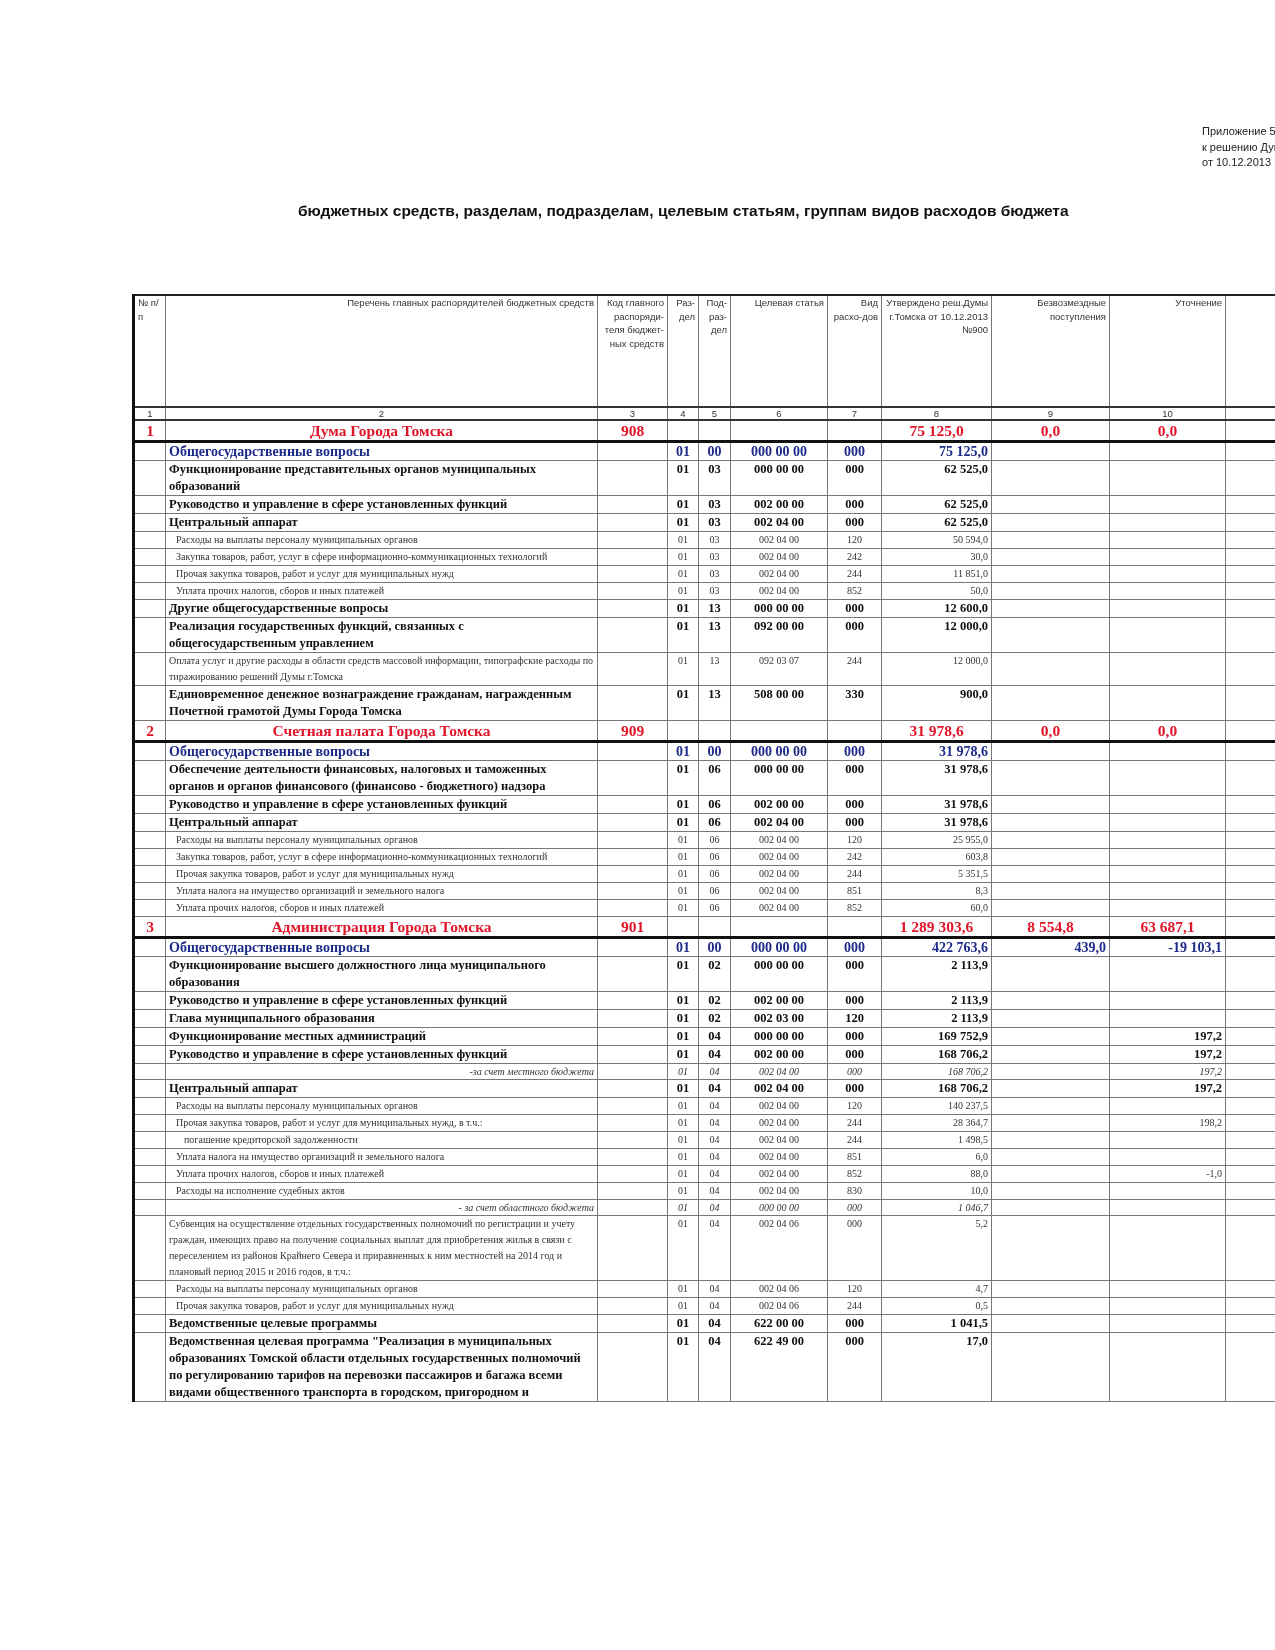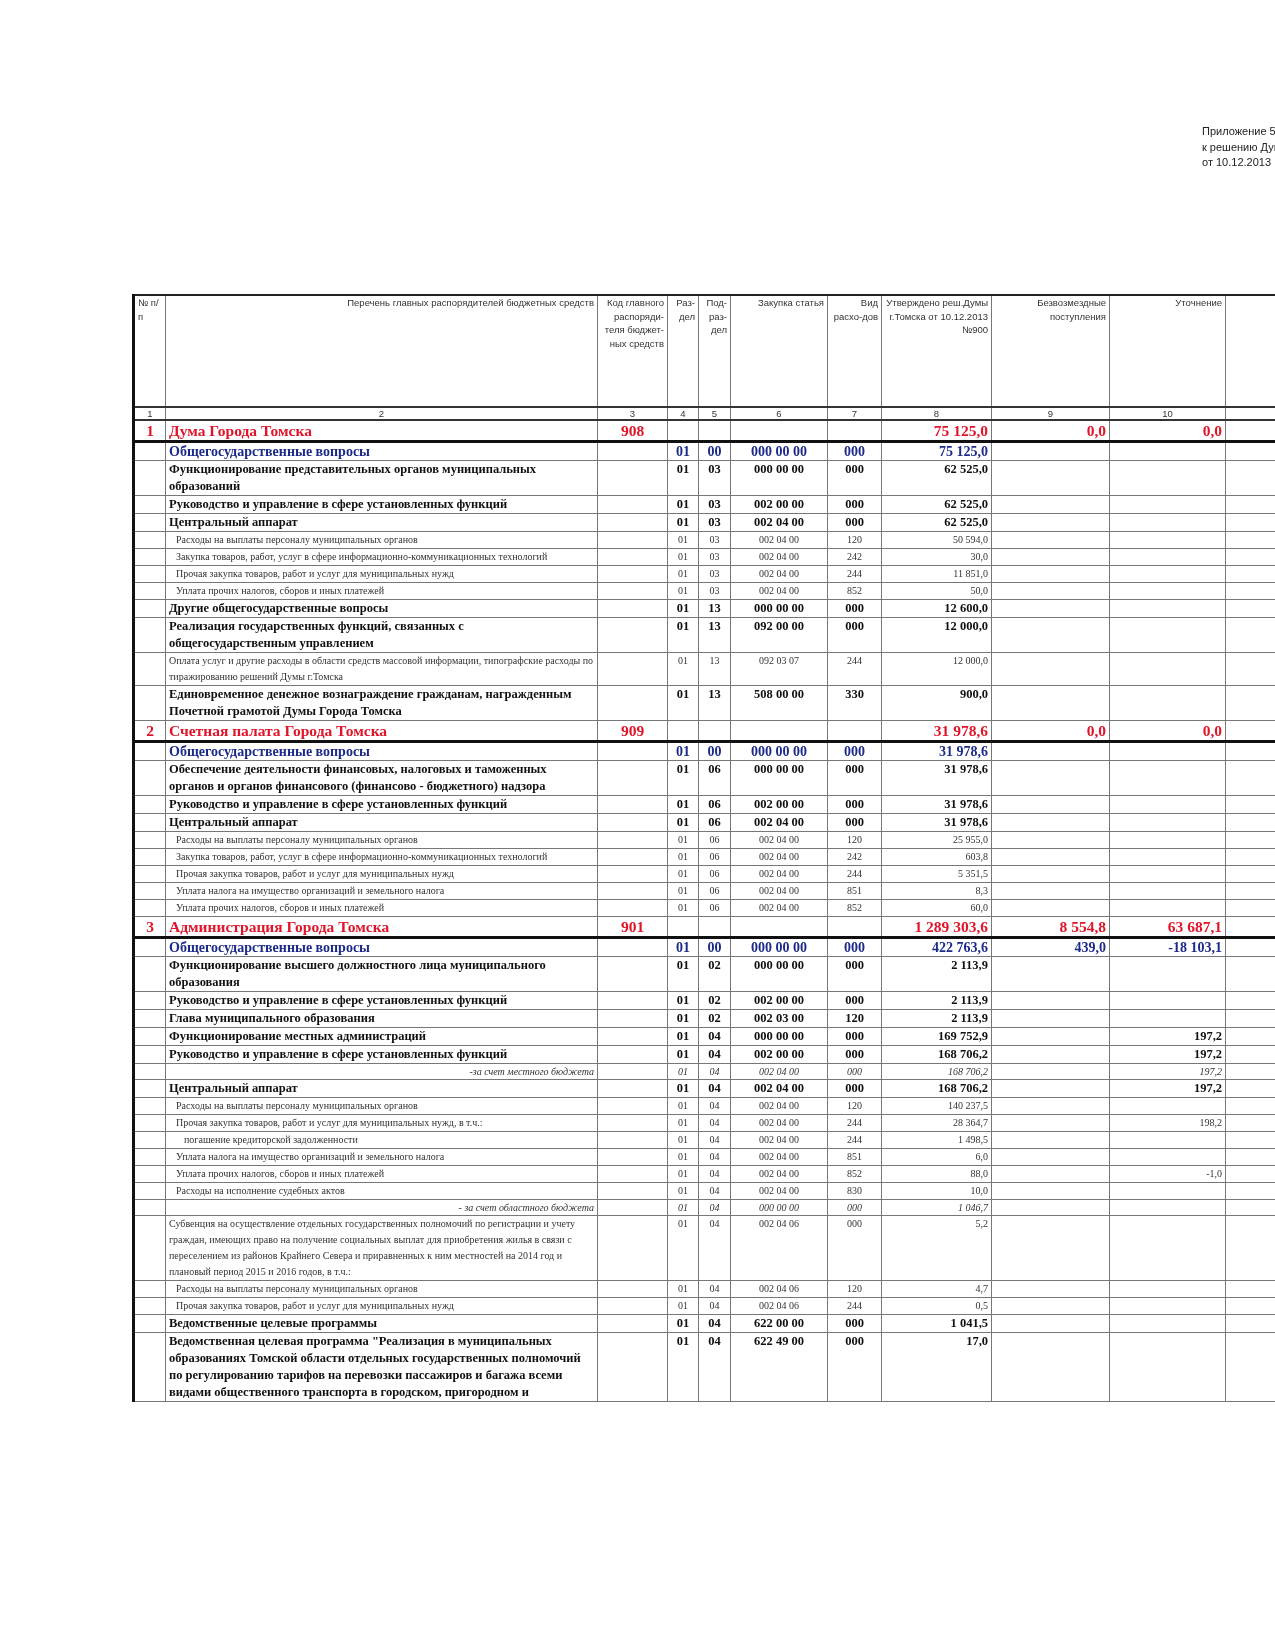--- a/index.html
+++ b/index.html
@@ -8,41 +8,42 @@
   .title { position:absolute; left:146px; top:200px; font-family:"Liberation Sans", sans-serif; font-weight:bold; font-size:15.5px; line-height:22px; white-space:nowrap; color:#111; }
   .title .l2 { display:block; padding-left:152px; }
   table.budget { position:absolute; left:132px; top:294px; border-collapse:collapse; table-layout:fixed; width:1160px; }
   table.budget td { border:1px solid #777; padding:0 3px; vertical-align:top; overflow:hidden; }
   col.c1{width:32px} col.c2{width:432px} col.c3{width:70px} col.c4{width:31px} col.c5{width:32px} col.c6{width:97px} col.c7{width:54px} col.c8{width:110px} col.c9{width:118px} col.c10{width:116px} col.c11{width:68px}
   tr.hdr td { font-family:"Liberation Sans", sans-serif; font-size:9.5px; line-height:13.5px; text-align:right; color:#333; height:110px; border-top:2px solid #222; }
   tr.hdr td:first-child { text-align:left; }
   tr.nums td { font-family:"Liberation Sans", sans-serif; font-size:9.5px; text-align:center; color:#333; height:11px; line-height:11px; border-top:2px solid #333; border-bottom:2px solid #333; }
   td.num { text-align:right; }
   td.ctr { text-align:center; }
-  tr.r-dept td { color:#e0152a; font-weight:bold; font-size:15.5px; line-height:19px; border-bottom:3px solid #111; }
+  tr.r-dept td { color:#e0152a; font-weight:bold; font-size:15.5px; line-height:19px; border-bottom:3px solid #111;text-align:center; }
   tr.r-dept td.idx { text-align:center; }
   tr.r-sec td { color:#1c2b8a; font-weight:bold; font-size:14px; line-height:17px; }
   tr.r-b td { font-weight:bold; font-size:12.5px; line-height:17px; }
   tr.r-n td { font-size:10px; line-height:16px; color:#333; }
   tr.r-n td.name { padding-left:10px;margin-left:24px; }
   tr.r-n td.name.flush { padding-left:3px; }
   tr.r-i td { font-style:italic; font-size:10px; line-height:15px; color:#333; }
   tr.r-i td.name { padding-left:6px;text-align:right; }
   td.idxcol { border-left:3px solid #111 !important; }
 </style>
 </head>
 <body>
 
 <div class="appendix">
   <div>Приложение 5</div>
   <div>к решению Думы Гор</div>
   <div>от 10.12.2013 № 900</div>
 </div>
 
 <div class="title">
+  <span class="l2">бюджетных средств, разделам, подразделам, целевым статьям, группам видов расходов бюджета</span>
 </div>
 
 <table class="budget">
   <colgroup>
     <col class="c1">
       <col class="c2">
       <col class="c3">
       <col class="c4">
       <col class="c5">
       <col class="c6">
@@ -52,21 +53,21 @@
       <col class="c10">
       <col class="c11">
   </colgroup>
   <tbody id="tbody">
     <tr class="hdr">
       <td class="idxcol">№ п/п</td>
       <td>Перечень главных распорядителей бюджетных средств</td>
       <td>Код главного распоряди-теля бюджет-ных средств</td>
       <td>Раз-дел</td>
       <td>Под-раз-дел</td>
-      <td>Закупка статья</td>
+      <td>Целевая статья</td>
       <td>Вид расхо-дов</td>
       <td>Утверждено реш.Думы г.Томска от 10.12.2013 №900</td>
       <td>Безвозмездные поступления</td>
       <td>Уточнение</td>
       <td></td>
     </tr>
     <tr class="nums">
       <td class="idxcol">1</td>
       <td>2</td>
       <td>3</td>
@@ -394,21 +395,21 @@
       <tr class="r-sec">
         <td class="ctr idxcol idx"></td>
         <td class="name">Общегосударственные вопросы</td>
         <td class="ctr"></td>
         <td class="ctr">01</td>
         <td class="ctr">00</td>
         <td class="ctr">000 00 00</td>
         <td class="ctr">000</td>
         <td class="num">422 763,6</td>
         <td class="num">439,0</td>
-        <td class="num">-18 103,1</td>
+        <td class="num">-19 103,1</td>
         <td></td>
       </tr>
       <tr class="r-b">
         <td class="ctr idxcol idx"></td>
         <td class="name">Функционирование высшего должностного лица муниципального образования</td>
         <td class="ctr"></td>
         <td class="ctr">01</td>
         <td class="ctr">02</td>
         <td class="ctr">000 00 00</td>
         <td class="ctr">000</td>

